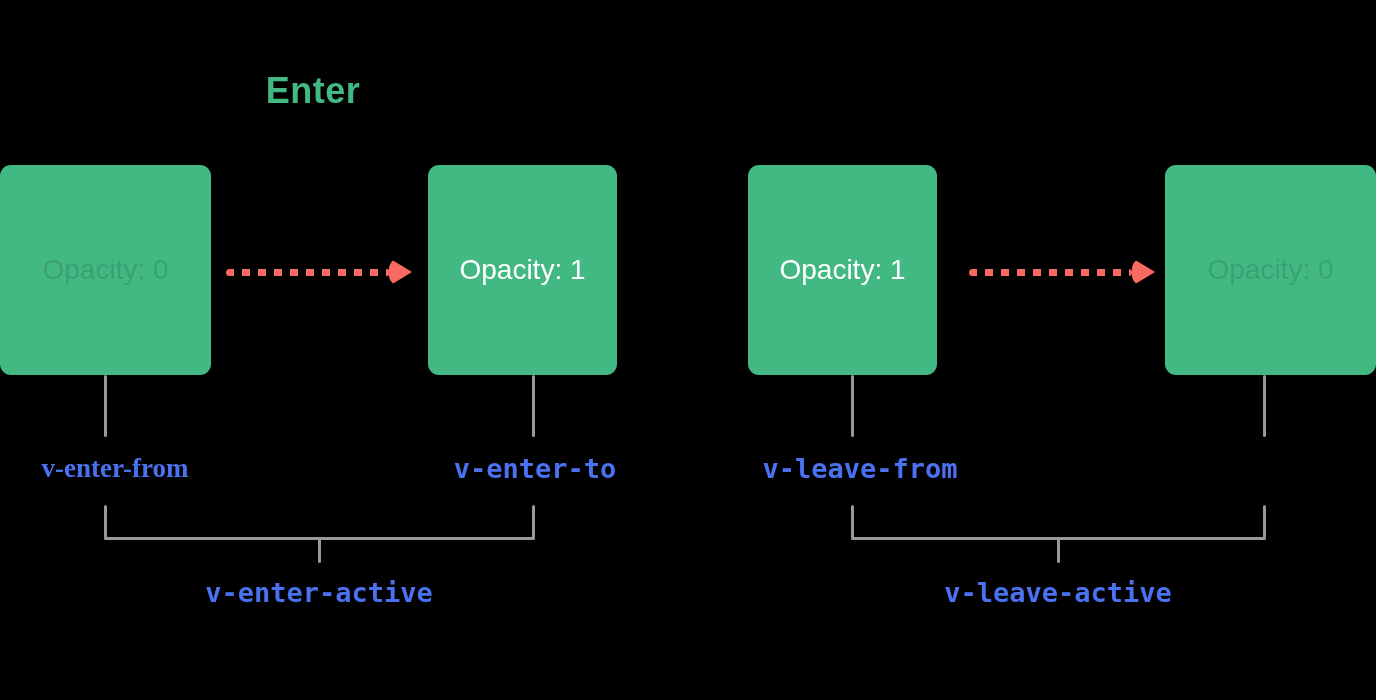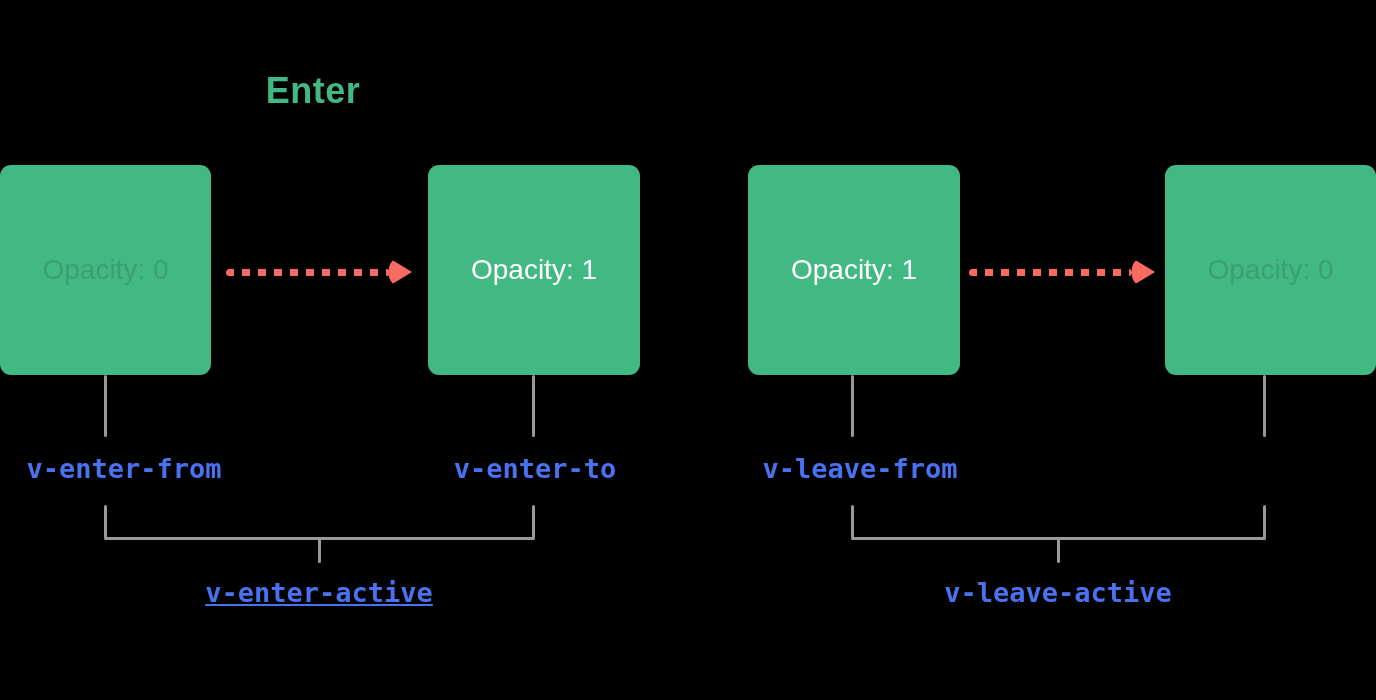--- a/index.html
+++ b/index.html
@@ -23,21 +23,21 @@
     letter-spacing: 0.5px;
     white-space: nowrap;
   }
   #enter-title { left: 313px; }
   #leave-title { left: 1061px; }
 
   
   .state-box {
     position: absolute;
     top: 165px;
-    width: 212px;
+    width: 189px;
     height: 210px;
     background: #42b883;
     display: flex;
     align-items: center;
     justify-content: center;
   }
   .state-box .box-label {
     font-size: 28px;
     font-weight: 500;
     color: #ffffff;
@@ -95,26 +95,26 @@
   .class-label {
     position: absolute;
     top: 453px;
     transform: translateX(-50%);
     font-family: "DejaVu Sans Mono", monospace;
     font-size: 27px;
     font-weight: bold;
     color: #4a72f0;
     white-space: nowrap;
   }
-  #label-enter-from { left: 124px; }
+  #label-enter-from { left: 115px; font-family: Liberation Serif, serif; }
   #label-enter-to   { left: 535px; }
   #label-leave-from { left: 860px; }
   #label-leave-to   { left: 1266px; }
   .active-label { top: 577px; }
-  #label-enter-active { left: 319px; text-decoration: underline; }
+  #label-enter-active { left: 319px; }
   #label-leave-active { left: 1058px; }
 </style>
 </head>
 <body>
 
 <div class="stage">
 
   <div class="section-title" id="enter-title">Enter</div>
 
   <div class="state-box faded" id="box-enter-from">

